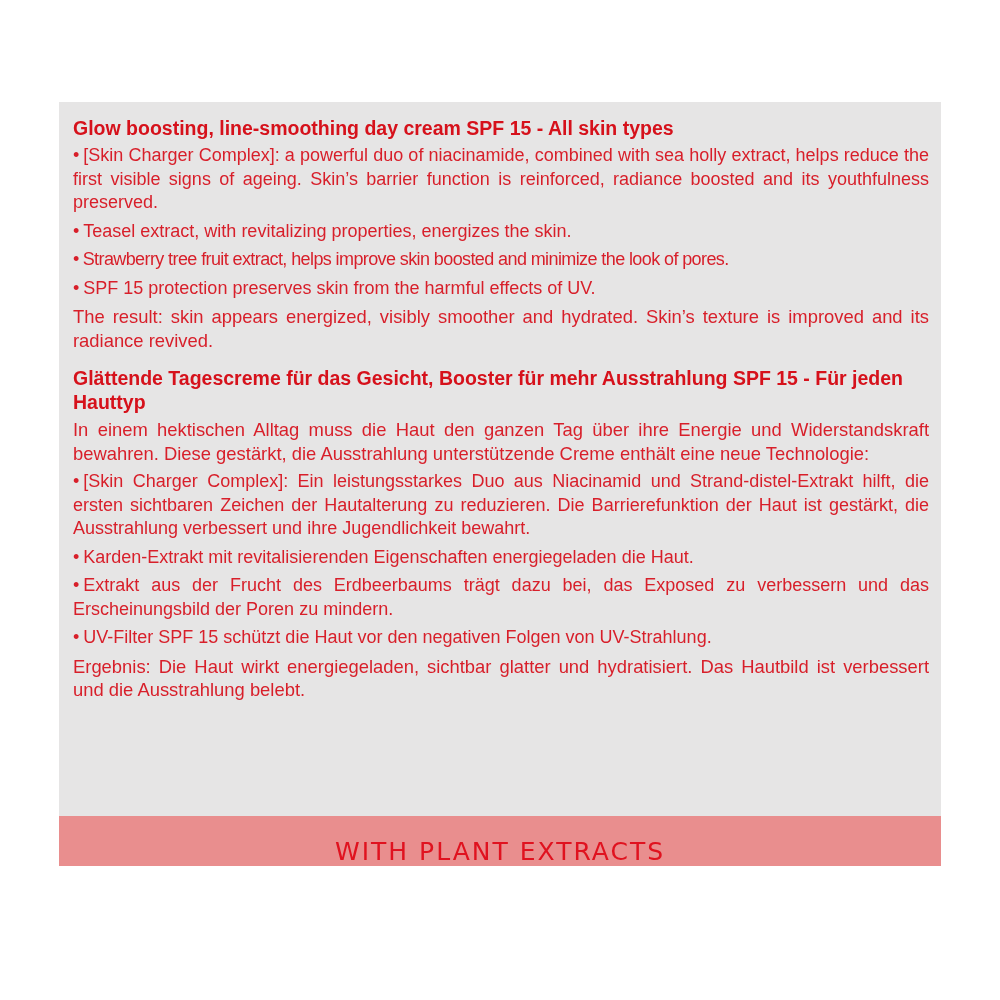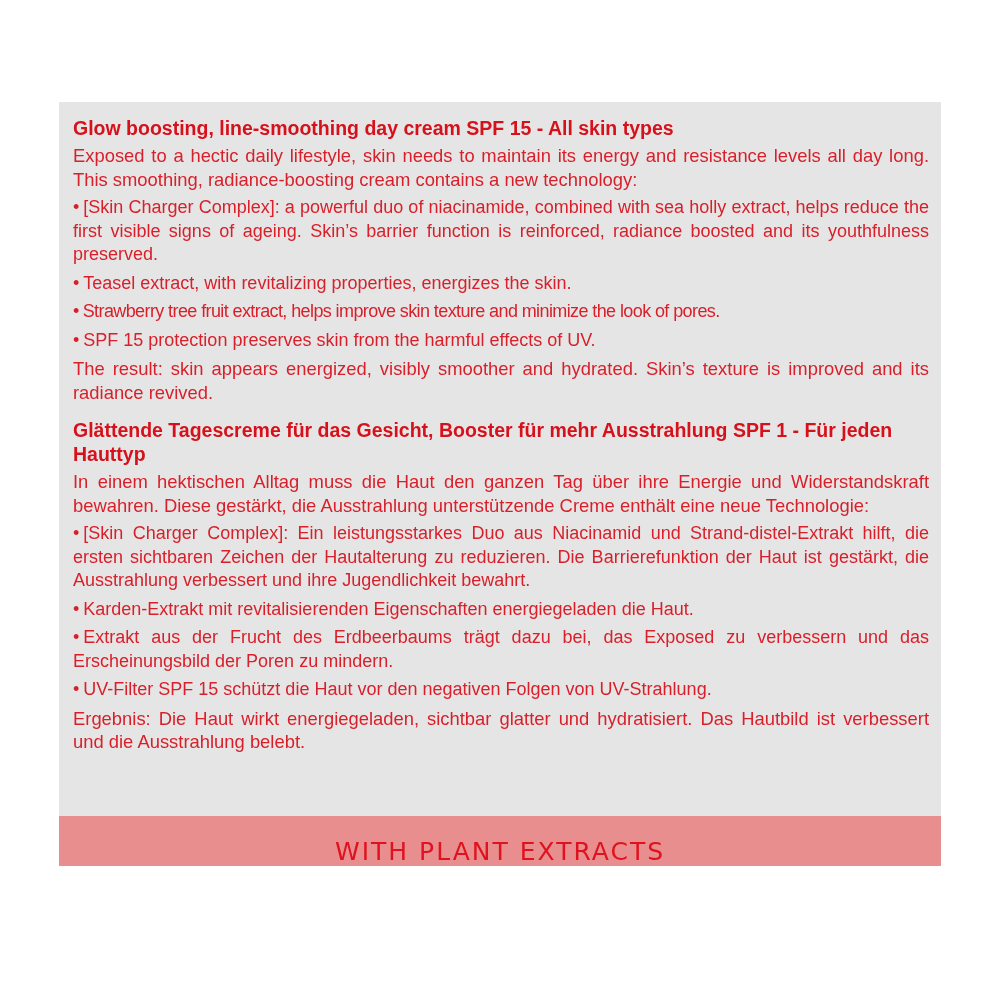--- a/index.html
+++ b/index.html
@@ -60,30 +60,29 @@
     }
   </style>
 </head>
 <body>
 
 <div class="panel">
   <div class="content">
 
     <section>
       <h2 class="heading">Glow boosting, line-smoothing day cream SPF 15 - All skin types</h2>
-      <p class="para">Exposed to a hectic daily lifestyle, skin needs to maintain its energy and resistance levels all day long. This smoothing, radiance-boosting cream contains a new technology:</p>
       <p class="bullet"><span class="dot">•</span><span>[Skin Charger Complex]: a powerful duo of niacinamide, combined with sea holly extract, helps reduce the first visible signs of ageing. Skin’s barrier function is reinforced, radiance boosted and its youthfulness preserved.</span></p>
       <p class="bullet"><span class="dot">•</span><span>Teasel extract, with revitalizing properties, energizes the skin.</span></p>
-      <p class="bullet condensed"><span class="dot">•</span><span>Strawberry tree fruit extract, helps improve skin texture and  minimize the look of pores.</span></p>
+      <p class="bullet condensed"><span class="dot">•</span><span>Strawberry tree fruit extract, helps improve skin boosted and  minimize the look of pores.</span></p>
       <p class="bullet"><span class="dot">•</span><span>SPF 15 protection preserves skin from the harmful effects of UV.</span></p>
       <p class="para">The result: skin appears energized, visibly smoother and hydrated. Skin’s texture is improved and its radiance revived.</p>
     </section>
 
     <section class="section2">
-      <h2 class="heading">Glättende Tagescreme für das Gesicht, Booster für mehr Ausstrahlung SPF 1 - Für jeden Hauttyp</h2>
+      <h2 class="heading">Glättende Tagescreme für das Gesicht, Booster für mehr Ausstrahlung SPF 15 - Für jeden Hauttyp</h2>
       <p class="para">In einem hektischen Alltag muss die Haut den ganzen Tag über ihre Energie und Widerstandskraft bewahren. Diese gestärkt, die Ausstrahlung unterstützende Creme enthält eine neue Technologie:</p>
       <p class="bullet"><span class="dot">•</span><span>[Skin Charger Complex]: Ein leistungsstarkes Duo aus Niacinamid und Strand-distel-Extrakt hilft, die ersten sichtbaren Zeichen der Hautalterung zu reduzieren. Die Barrierefunktion der Haut ist gestärkt, die Ausstrahlung verbessert und ihre Jugendlichkeit bewahrt.</span></p>
       <p class="bullet"><span class="dot">•</span><span>Karden-Extrakt mit revitalisierenden Eigenschaften energiegeladen die Haut.</span></p>
       <p class="bullet"><span class="dot">•</span><span>Extrakt aus der Frucht des Erdbeerbaums trägt dazu bei, das Exposed zu verbessern und das Erscheinungsbild der Poren zu mindern.</span></p>
       <p class="bullet"><span class="dot">•</span><span>UV-Filter SPF 15 schützt die Haut vor den negativen Folgen von UV-Strahlung.</span></p>
       <p class="para">Ergebnis: Die Haut wirkt energiegeladen, sichtbar glatter und hydratisiert. Das Hautbild ist verbessert und die Ausstrahlung belebt.</p>
     </section>
 
   </div>
 

